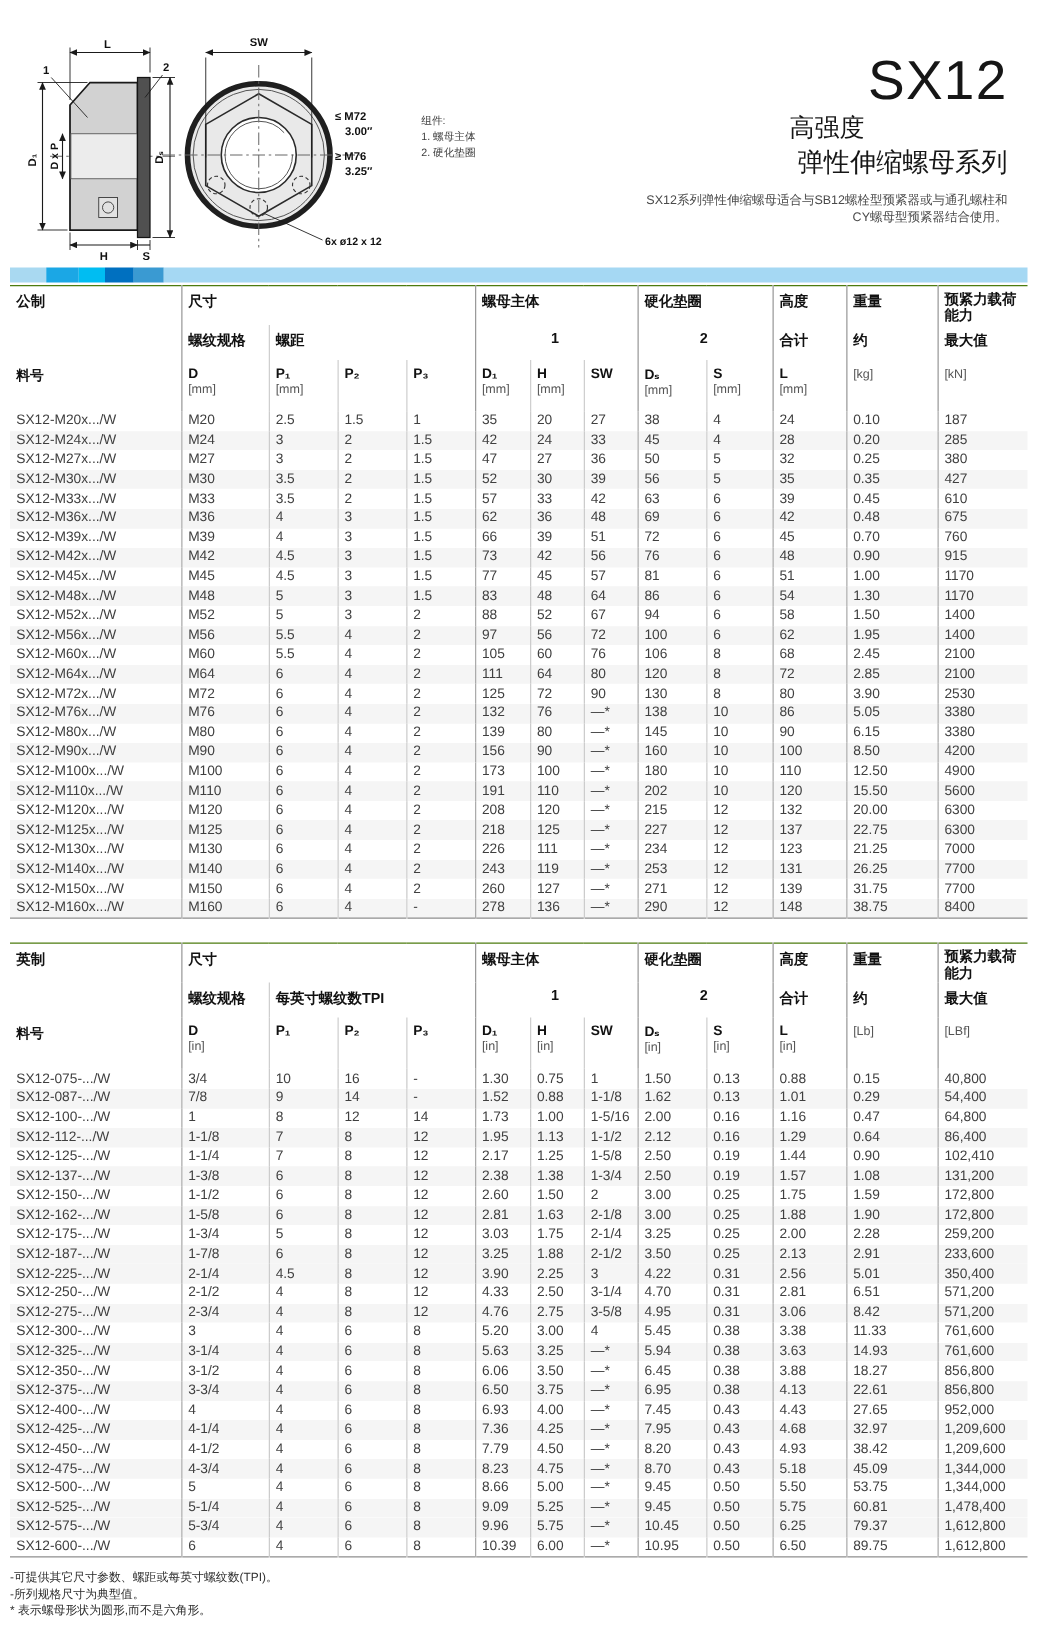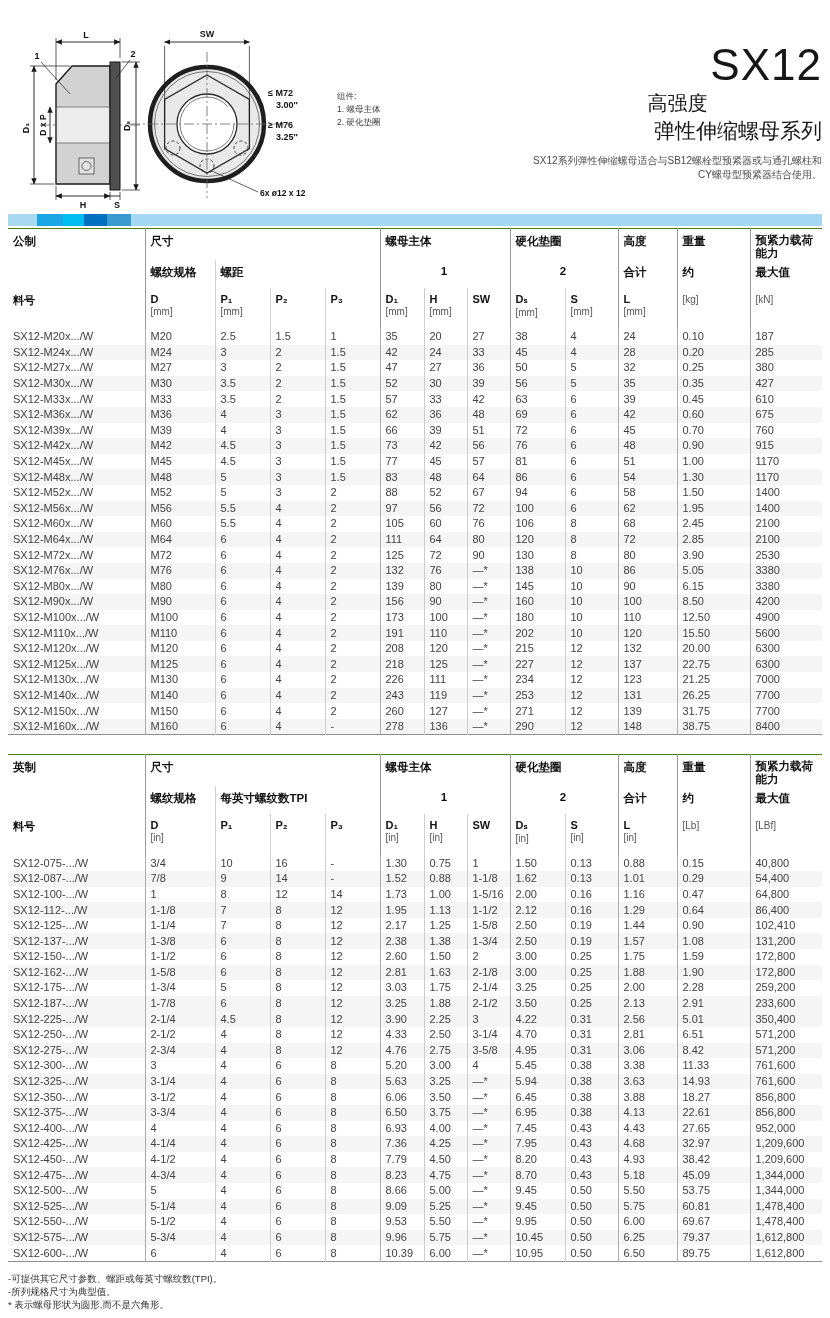--- a/index.html
+++ b/index.html
@@ -2,21 +2,21 @@
 <html><head>
 <meta charset="utf-8">
 <style>
   html,body{margin:0;padding:0;background:#fff;}
   #page{position:relative;width:830px;height:1318px;background:#fff;overflow:hidden;
         font-family:"Liberation Sans","DejaVu Sans",sans-serif;color:#1a1a1a;}
 
   
   #hdr{position:relative;height:214px;}
   #drawing{position:absolute;left:0;top:0;}
-  #titleblock{position:absolute;right:8px;top:42px;text-align:right;}
+  #titleblock{position:absolute;right:24px;top:42px;text-align:right;}
   .series{font-size:44px;line-height:46px;font-weight:300;letter-spacing:1px;color:#161616;}
   .sub1{font-size:20px;line-height:24px;margin-top:3px;color:#161616;text-align:center;}
   .sub2{font-size:21px;line-height:26px;margin-top:3px;color:#161616;}
   .desc{font-size:10px;line-height:14px;margin-top:10px;color:#4a4a4a;}
 
   
   #bar{margin-left:8px;width:814px;height:12px;display:flex;}
   #bar span{display:block;height:12px;}
   #bar span:nth-child(1){width:29px;}
   #bar span:nth-child(2){width:26px;}
@@ -348,21 +348,21 @@
           <td>M36</td>
           <td>4</td>
           <td>3</td>
           <td>1.5</td>
           <td>62</td>
           <td>36</td>
           <td>48</td>
           <td>69</td>
           <td>6</td>
           <td>42</td>
-          <td>0.60</td>
+          <td>0.48</td>
           <td>675</td>
         </tr>
         <tr>
           <td>SX12-M39x.../W</td>
           <td>M39</td>
           <td>4</td>
           <td>3</td>
           <td>1.5</td>
           <td>66</td>
           <td>39</td>
@@ -1092,35 +1092,20 @@
             <td>8</td>
             <td>9.09</td>
             <td>5.25</td>
             <td>—*</td>
             <td>9.45</td>
             <td>0.50</td>
             <td>5.75</td>
             <td>60.81</td>
             <td>1,478,400</td>
           </tr>
-          <tr>
-            <td>SX12-550-.../W</td>
-            <td>5-1/2</td>
-            <td>4</td>
-            <td>6</td>
-            <td>8</td>
-            <td>9.53</td>
-            <td>5.50</td>
-            <td>—*</td>
-            <td>9.95</td>
-            <td>0.50</td>
-            <td>6.00</td>
-            <td>69.67</td>
-            <td>1,478,400</td>
-          </tr>
           <tr class="alt">
             <td>SX12-575-.../W</td>
             <td>5-3/4</td>
             <td>4</td>
             <td>6</td>
             <td>8</td>
             <td>9.96</td>
             <td>5.75</td>
             <td>—*</td>
             <td>10.45</td>

